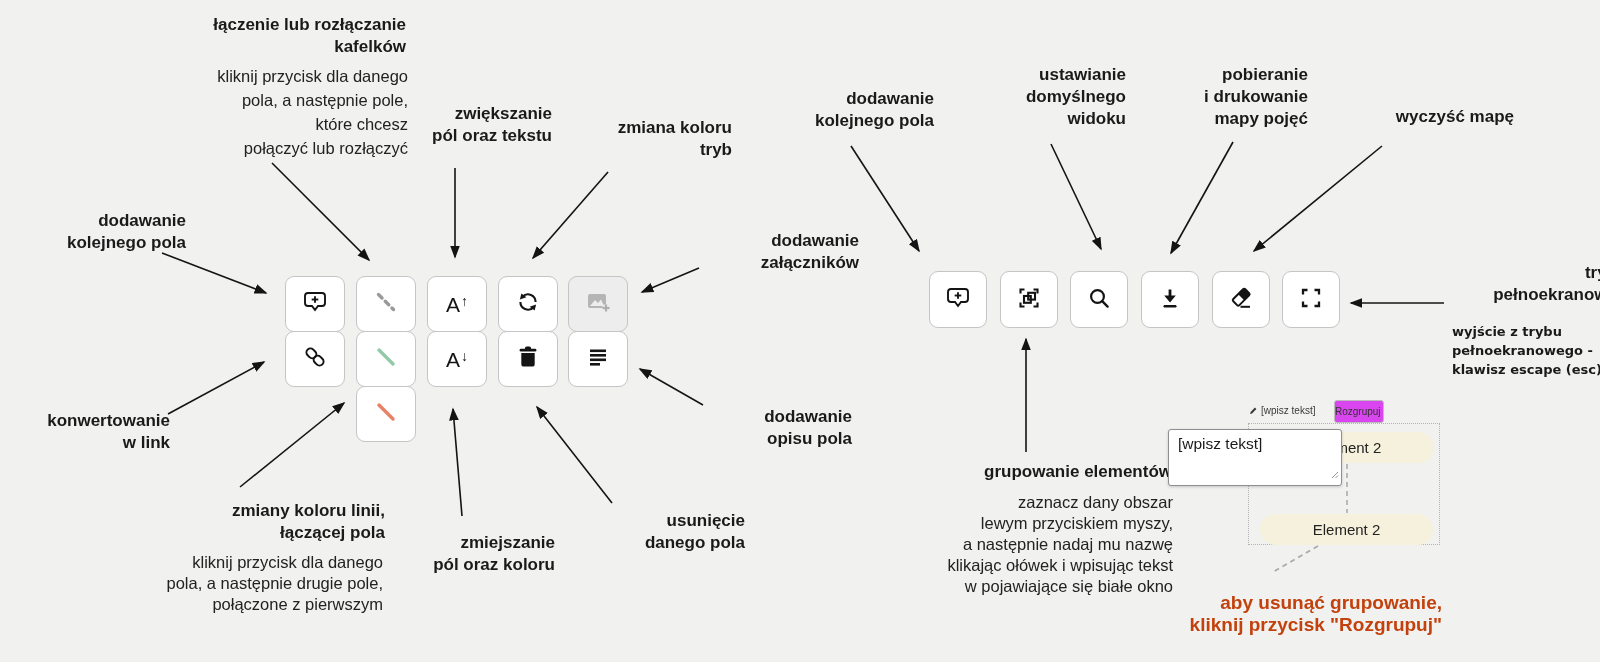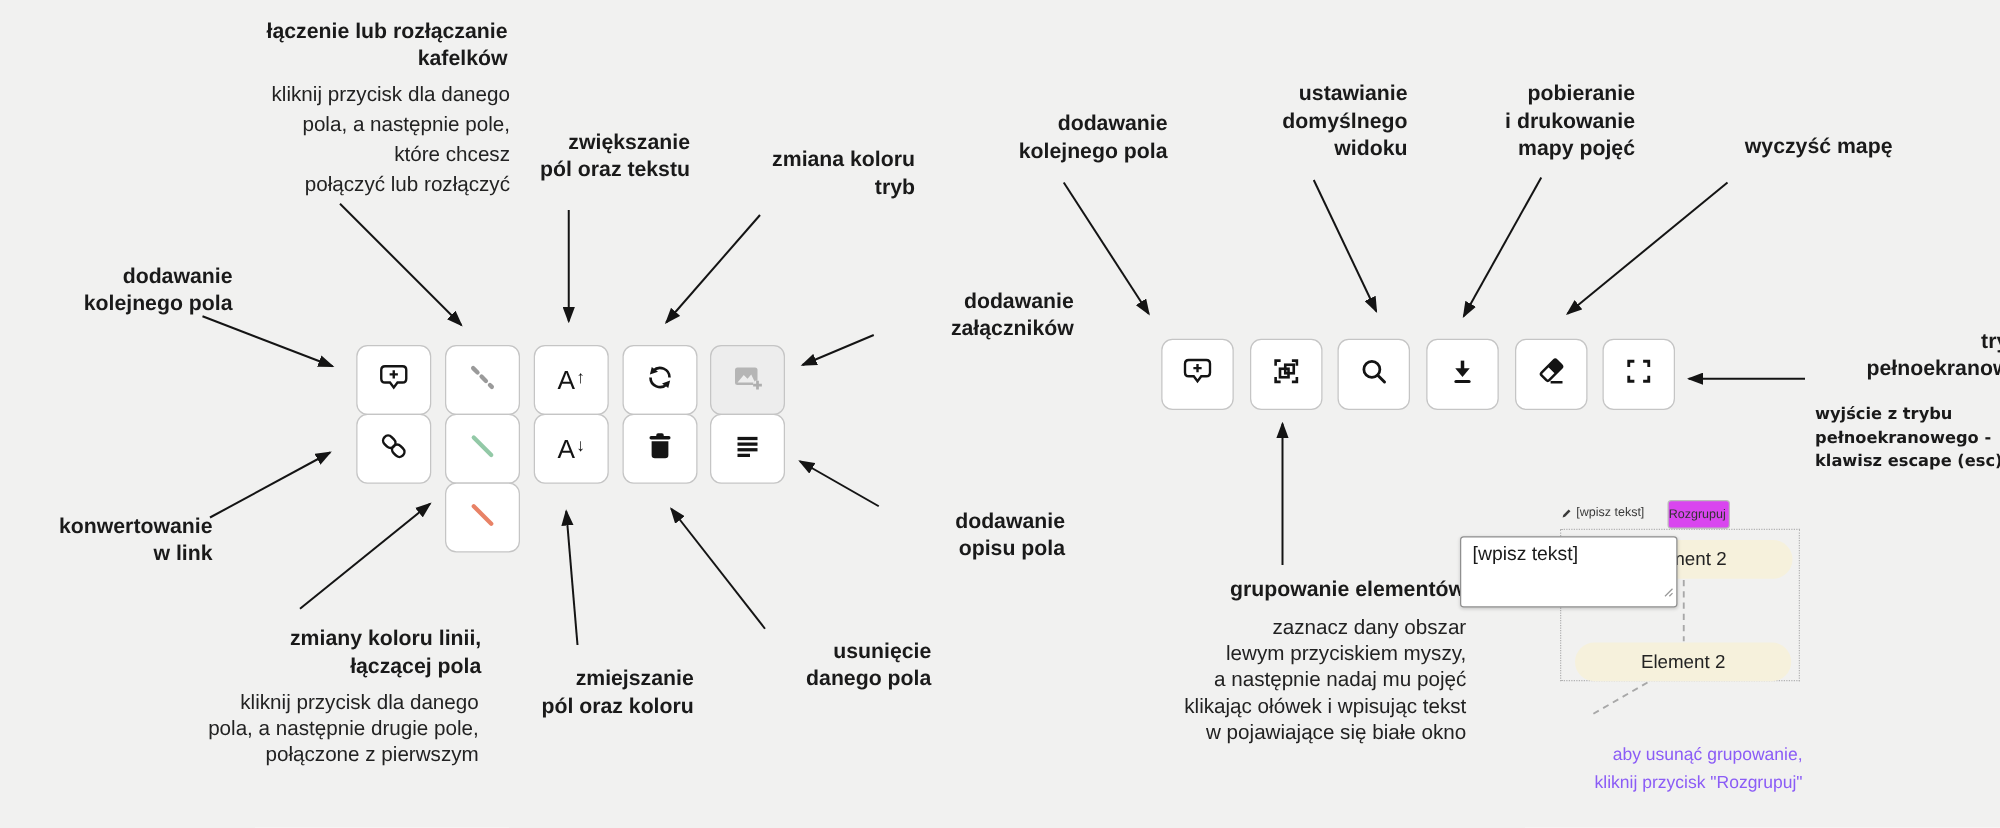--- a/index.html
+++ b/index.html
@@ -12,21 +12,21 @@
   .tbl{width:60px;height:56px;}
   .tbr{width:58px;height:57px;}
   .tb.disabled{background:#ededed;}
   .aLetter{font-size:21px;color:#141414;font-weight:500;line-height:1;}
   .aArrow{font-size:14px;color:#141414;font-weight:700;line-height:1;margin-left:1px;transform:translateY(-3px);}
   
   .lbl{position:absolute;white-space:pre-line;text-align:right;color:#1a1a1a;}
   .b17{font-weight:700;font-size:17px;line-height:22px;}
   .d24{font-weight:400;font-size:16.5px;line-height:24px;color:#222;}
   .d21{font-weight:400;font-size:16.5px;line-height:21px;color:#222;}
-  .d22{font-weight:400;font-size:14px;line-height:22px;color:#8b5cf6;}
+  .d22{font-weight:700;font-size:19px;line-height:22px;color:#c2410c;}
   .exitNote{font-family:"DejaVu Sans",sans-serif;font-weight:700;font-size:13px;line-height:19px;text-align:left;}
   
   .selRect{position:absolute;left:1248px;top:423px;width:192px;height:122px;
            border:1.5px dotted #b3b3b3;box-sizing:border-box;}
   .pill{position:absolute;width:173px;height:31px;background:#f6f1dc;border-radius:16px;
         display:flex;align-items:center;justify-content:center;font-size:15px;color:#232323;cursor:pointer;}
   .textbox{position:absolute;left:1168px;top:429px;width:174px;height:57px;background:#fff;
            border:1px solid #8f8f8f;border-radius:3px;box-sizing:border-box;padding:5px 9px;
            font-size:15.5px;color:#1a1a1a;box-shadow:0 1px 3px rgba(0,0,0,.18);cursor:text;}
   .rhandle{position:absolute;right:2px;bottom:2px;}
@@ -250,21 +250,21 @@
 widoku</div>
   <div class="lbl b17" style="left:1314px;top:106px;width:200px">wyczyść mapę</div>
   <div class="lbl b17" style="left:1417px;top:262px;width:200px">tryb
 pełnoekranowy</div>
   <div class="lbl exitNote" style="left:1452px;top:322px;width:150px">wyjście z trybu
 pełnoekranowego -
 klawisz escape (esc)</div>
   <div class="lbl b17" style="left:872px;top:461px;width:300px">grupowanie elementów</div>
   <div class="lbl d21" style="left:873px;top:492px;width:300px">zaznacz dany obszar
 lewym przyciskiem myszy,
-a następnie nadaj mu pojęć
+a następnie nadaj mu nazwę
 klikając ołówek i wpisując tekst
 w pojawiające się białe okno</div>
   <div class="lbl d22" style="left:1142px;top:592px;width:300px">aby usunąć grupowanie,
 kliknij przycisk "Rozgrupuj"</div>
 
   <div class="selRect"></div>
   <div class="pill" style="left:1261px;top:432px">
     <span>Element 2</span>
   </div>
   <div class="pill" style="left:1260px;top:514px">

